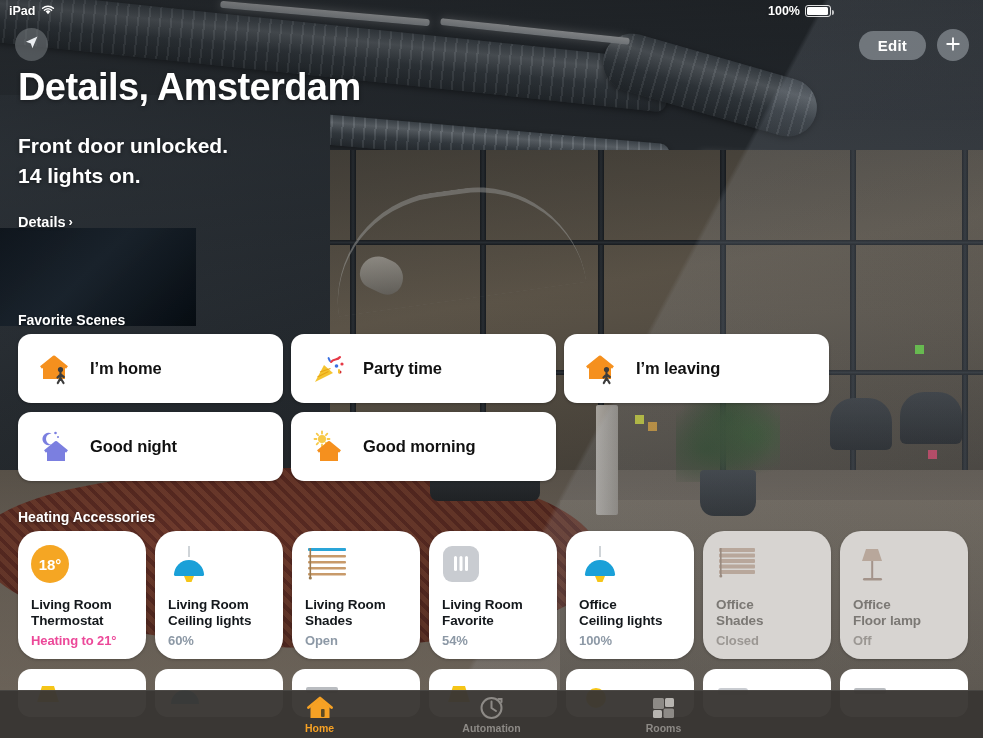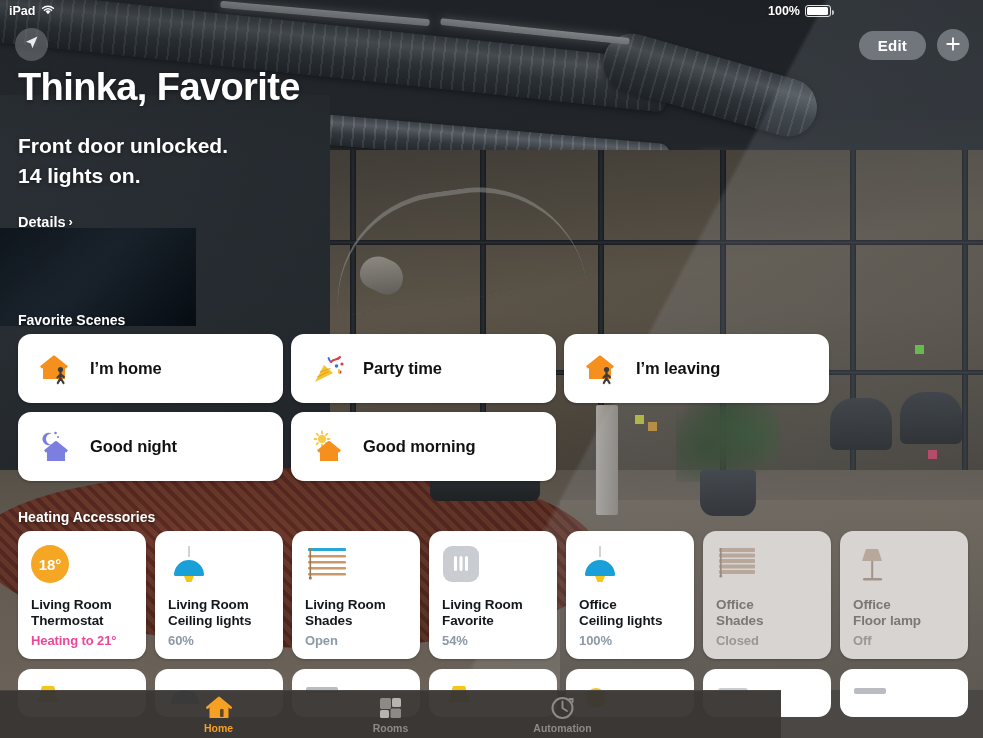--- a/index.html
+++ b/index.html
@@ -195,42 +195,42 @@
   }
   .scene-label { font-size:16.5px; font-weight:bold; color:#111; letter-spacing:-.1px; }
   .scene-ico { width:36px; height:34px; position:relative; flex:none; }
 
   
   #acc-grid {
     position:absolute; left:18px; top:531px; width:950px; z-index:15;
     display:grid; grid-template-columns:repeat(7,128px); gap:9px 9px;
   }
   .acc-card {
-    height:128px; border-radius:13px; background:#fff;
+    height:128px; border-radius:21px; background:#fff;
     padding:14px 13px 0 13px; display:flex; flex-direction:column;
     box-shadow:0 1px 3px rgba(0,0,0,.22); overflow:hidden;
   }
   .acc-card.off { background:#d7d4d1; }
   .acc-ico { height:40px; margin-bottom:12px; position:relative; }
   .acc-name { font-size:13.5px; font-weight:bold; color:#14181c; line-height:1.2; letter-spacing:-.1px; }
   .acc-card.off .acc-name { color:#7b7874; }
   .acc-state { font-size:13px; font-weight:bold; color:#8d99a6; margin-top:4px; letter-spacing:-.1px; }
   .acc-card.off .acc-state { color:#9b9793; }
   .acc-state.heat { color:#ec4899; }
 
   
   #acc-grid2 {
     position:absolute; left:18px; top:669px; width:950px; z-index:15;
     display:grid; grid-template-columns:repeat(7,128px); gap:9px;
   }
   .acc-card2 { height:48px; border-radius:13px; background:#fff; padding:13px; overflow:hidden; }
 
   
   #tab-bar {
-    position:absolute; left:0; bottom:0; width:781px; height:48px;
+    position:absolute; left:0; bottom:0; width:983px; height:48px;
     background:rgba(58,55,52,.97); display:flex; align-items:center;
     justify-content:center; gap:76px; z-index:40;
     border-top:.5px solid rgba(255,255,255,.07);
   }
   .tab { display:flex; flex-direction:column; align-items:center; gap:2px; width:96px; }
   .tab-label { font-size:10.5px; font-weight:600; color:#8d8a86; }
   .tab.active .tab-label { color:#f6a124; }
   .tab-ico { height:24px; display:flex; align-items:flex-end; justify-content:center; }
 </style>
 </head>
@@ -322,21 +322,21 @@
   <div id="add-button">
     <span>
       <svg width="16" height="16" viewBox="0 0 16 16">
         <path d="M8 2.2 V13.8 M2.2 8 H13.8" stroke="#fff" stroke-width="1.8" stroke-linecap="round"></path>
       </svg>
     </span>
   </div>
 </div>
 
 <div id="hero">
-  <div id="home-title">Thinka, Favorite</div>
+  <div id="home-title">Details, Amsterdam</div>
   <div id="status-lines">
     <div>Front door unlocked.</div>
     <div>14 lights on.</div>
   </div>
   <div id="details-link">
     <span>Details</span>
     <span class="chev">›</span>
   </div>
 </div>
 
@@ -608,33 +608,33 @@
         <path d="M1.5 11.5 L13 2 L24.5 11.5" stroke="#f6a124" stroke-width="2.8" fill="none" stroke-linejoin="round" stroke-linecap="round"></path>
         <rect x="14" y="13" width="3.6" height="8" rx="1" fill="#5d4a23"></rect>
       </svg>
     </div>
     <div class="tab-label">Home</div>
   </div>
 
   <div class="tab">
     <div class="tab-ico">
       <svg width="25" height="24" viewBox="0 0 25 24">
+        <circle cx="12.5" cy="12" r="10" fill="none" stroke="#8d8a86" stroke-width="2"></circle>
+        <path d="M12.5 5.5 V12 L17 15" stroke="#8d8a86" stroke-width="2" fill="none" stroke-linecap="round" stroke-linejoin="round"></path>
+        <path d="M19.5 3 L22.5 3 L22.5 6" stroke="#8d8a86" stroke-width="2" fill="none" stroke-linecap="round"></path>
+      </svg>
+    </div>
+    <div class="tab-label">Automation</div>
+  </div>
+
+  <div class="tab">
+    <div class="tab-ico">
+      <svg width="25" height="24" viewBox="0 0 25 24">
         <rect x="2" y="2" width="11" height="11" rx="1.5" fill="#8d8a86"></rect>
         <rect x="14" y="2" width="9" height="9" rx="1.5" fill="#b7b4b0"></rect>
         <rect x="2" y="14" width="9" height="8" rx="1.5" fill="#b7b4b0"></rect>
         <rect x="12.5" y="12.5" width="10.5" height="9.5" rx="1.5" fill="#8d8a86"></rect>
       </svg>
     </div>
     <div class="tab-label">Rooms</div>
   </div>
 
-  <div class="tab">
-    <div class="tab-ico">
-      <svg width="25" height="24" viewBox="0 0 25 24">
-        <circle cx="12.5" cy="12" r="10" fill="none" stroke="#8d8a86" stroke-width="2"></circle>
-        <path d="M12.5 5.5 V12 L17 15" stroke="#8d8a86" stroke-width="2" fill="none" stroke-linecap="round" stroke-linejoin="round"></path>
-        <path d="M19.5 3 L22.5 3 L22.5 6" stroke="#8d8a86" stroke-width="2" fill="none" stroke-linecap="round"></path>
-      </svg>
-    </div>
-    <div class="tab-label">Automation</div>
-  </div>
-
 </div>
 
 </body></html>

